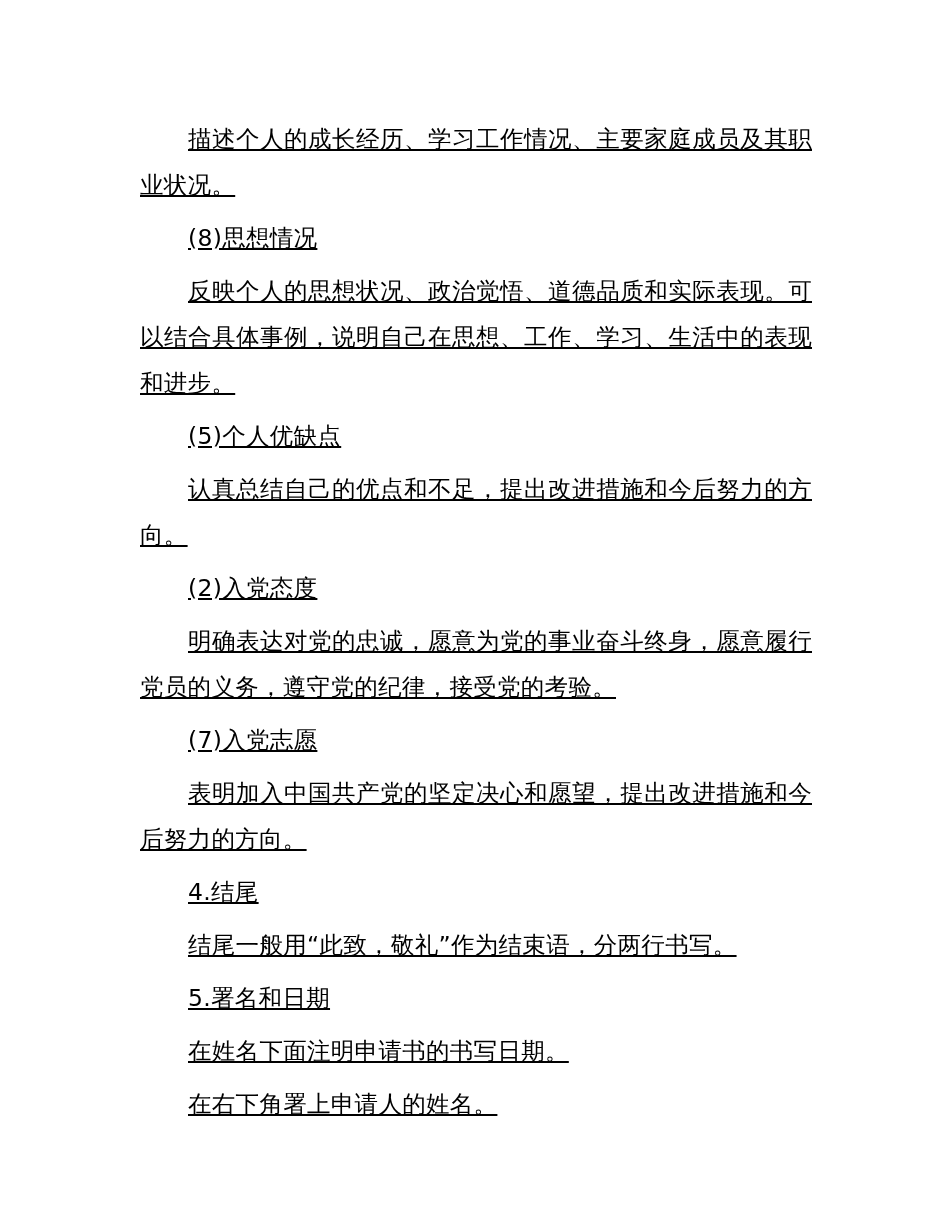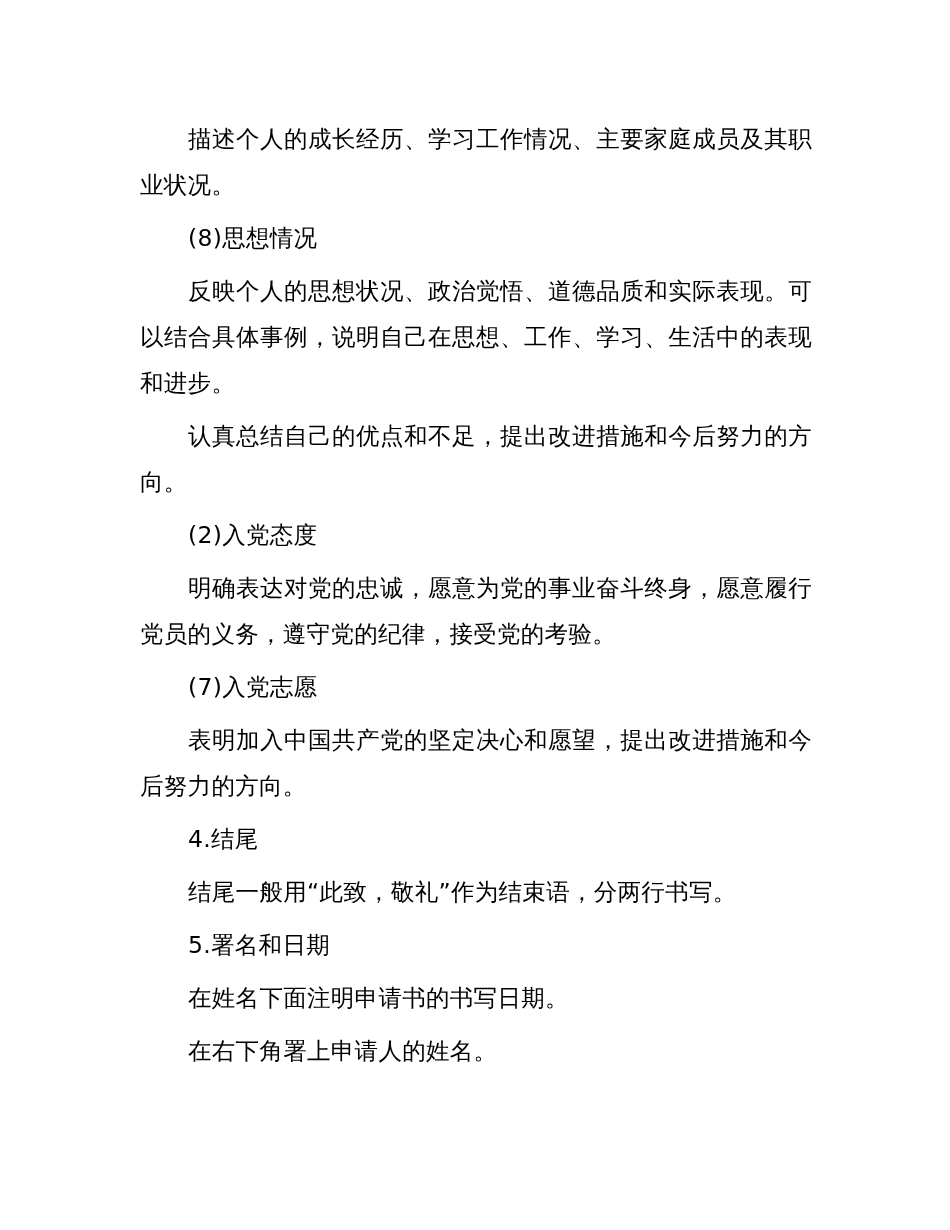--- a/index.html
+++ b/index.html
@@ -21,35 +21,37 @@
       top: 116px;
       width: 672px;
     }
     .para {
       font-size: 23.5px;
       line-height: 46px;
       margin: 0 0 7px 0;
       letter-spacing: 0.3px;
       text-align: justify;
       word-break: break-all;
+      text-decoration: underline;
     }
     .indent {
       text-indent: 48px;
     }
     .heading {
       padding-left: 48px;
     }
   </style>
 </head>
 <body>
 
 <div class="page">
   <p class="para indent">描述个人的成长经历、学习工作情况、主要家庭成员及其职业状况。</p>
   <p class="para heading">(8)思想情况</p>
   <p class="para indent">反映个人的思想状况、政治觉悟、道德品质和实际表现。可以结合具体事例，说明自己在思想、工作、学习、生活中的表现和进步。</p>
+  <p class="para heading">(5)个人优缺点</p>
   <p class="para indent">认真总结自己的优点和不足，提出改进措施和今后努力的方向。</p>
   <p class="para heading">(2)入党态度</p>
   <p class="para indent">明确表达对党的忠诚，愿意为党的事业奋斗终身，愿意履行党员的义务，遵守党的纪律，接受党的考验。</p>
   <p class="para heading">(7)入党志愿</p>
   <p class="para indent">表明加入中国共产党的坚定决心和愿望，提出改进措施和今后努力的方向。</p>
   <p class="para heading">4.结尾</p>
   <p class="para indent">结尾一般用“此致，敬礼”作为结束语，分两行书写。</p>
   <p class="para heading">5.署名和日期</p>
   <p class="para indent">在姓名下面注明申请书的书写日期。</p>
   <p class="para indent">在右下角署上申请人的姓名。</p>

